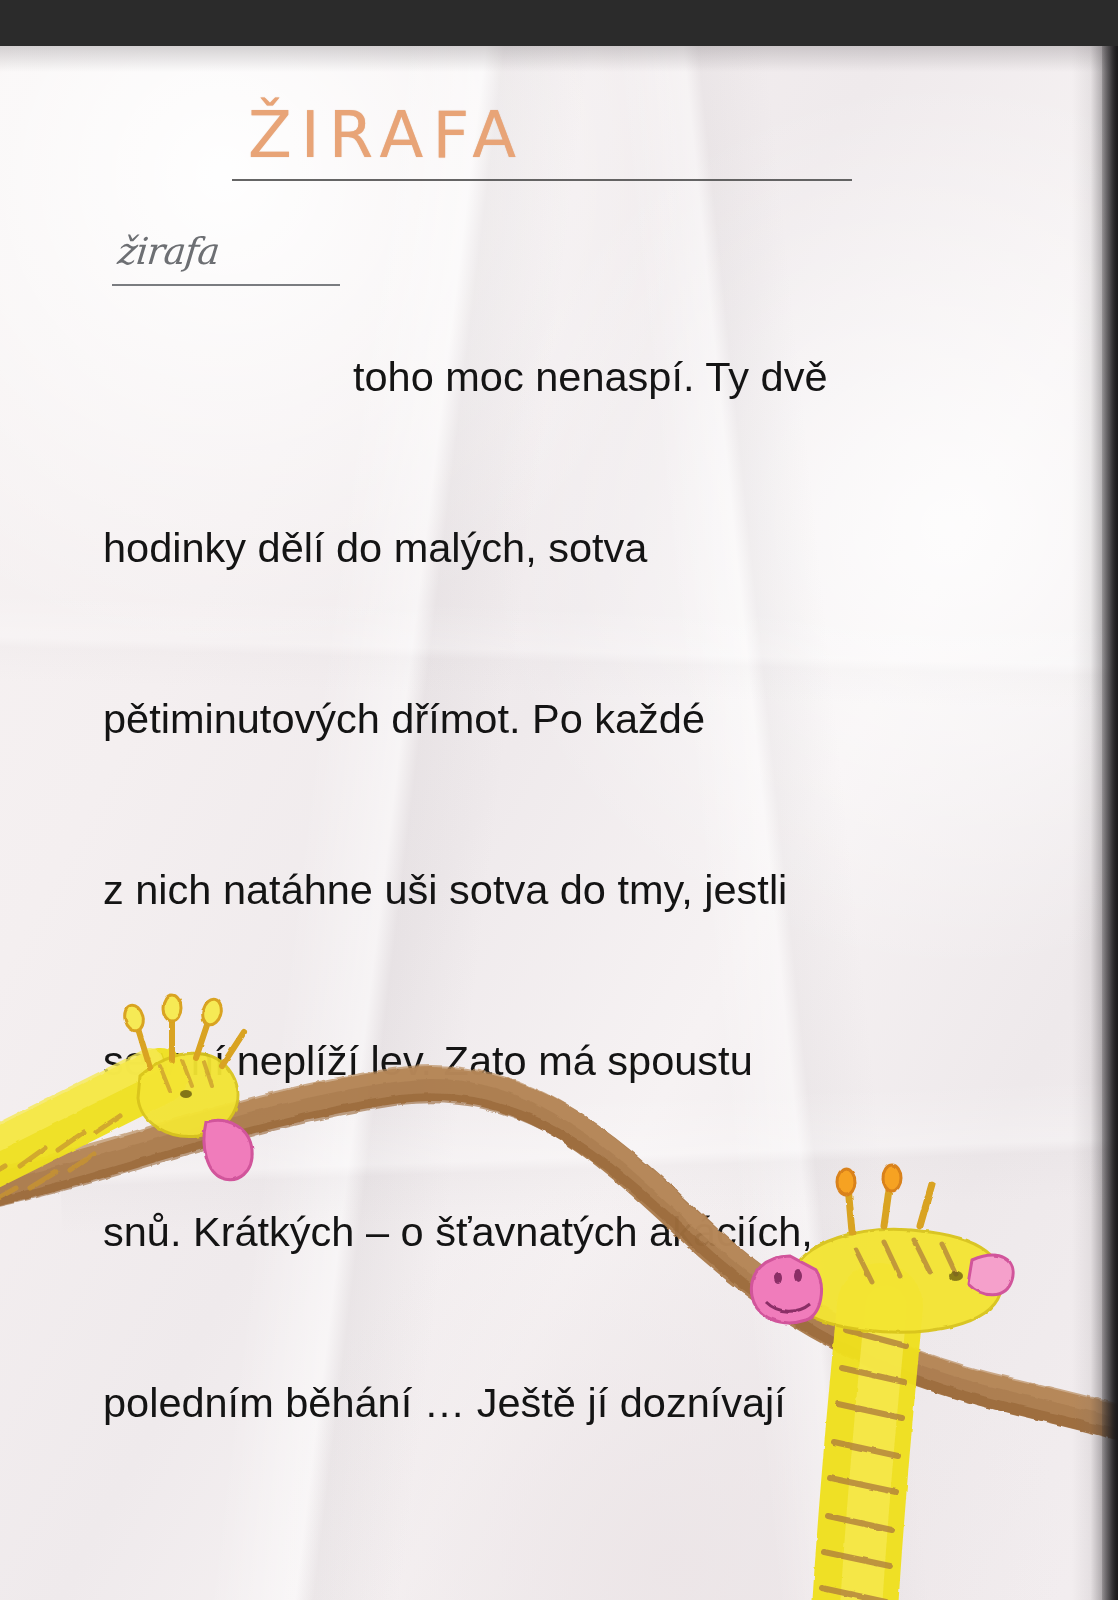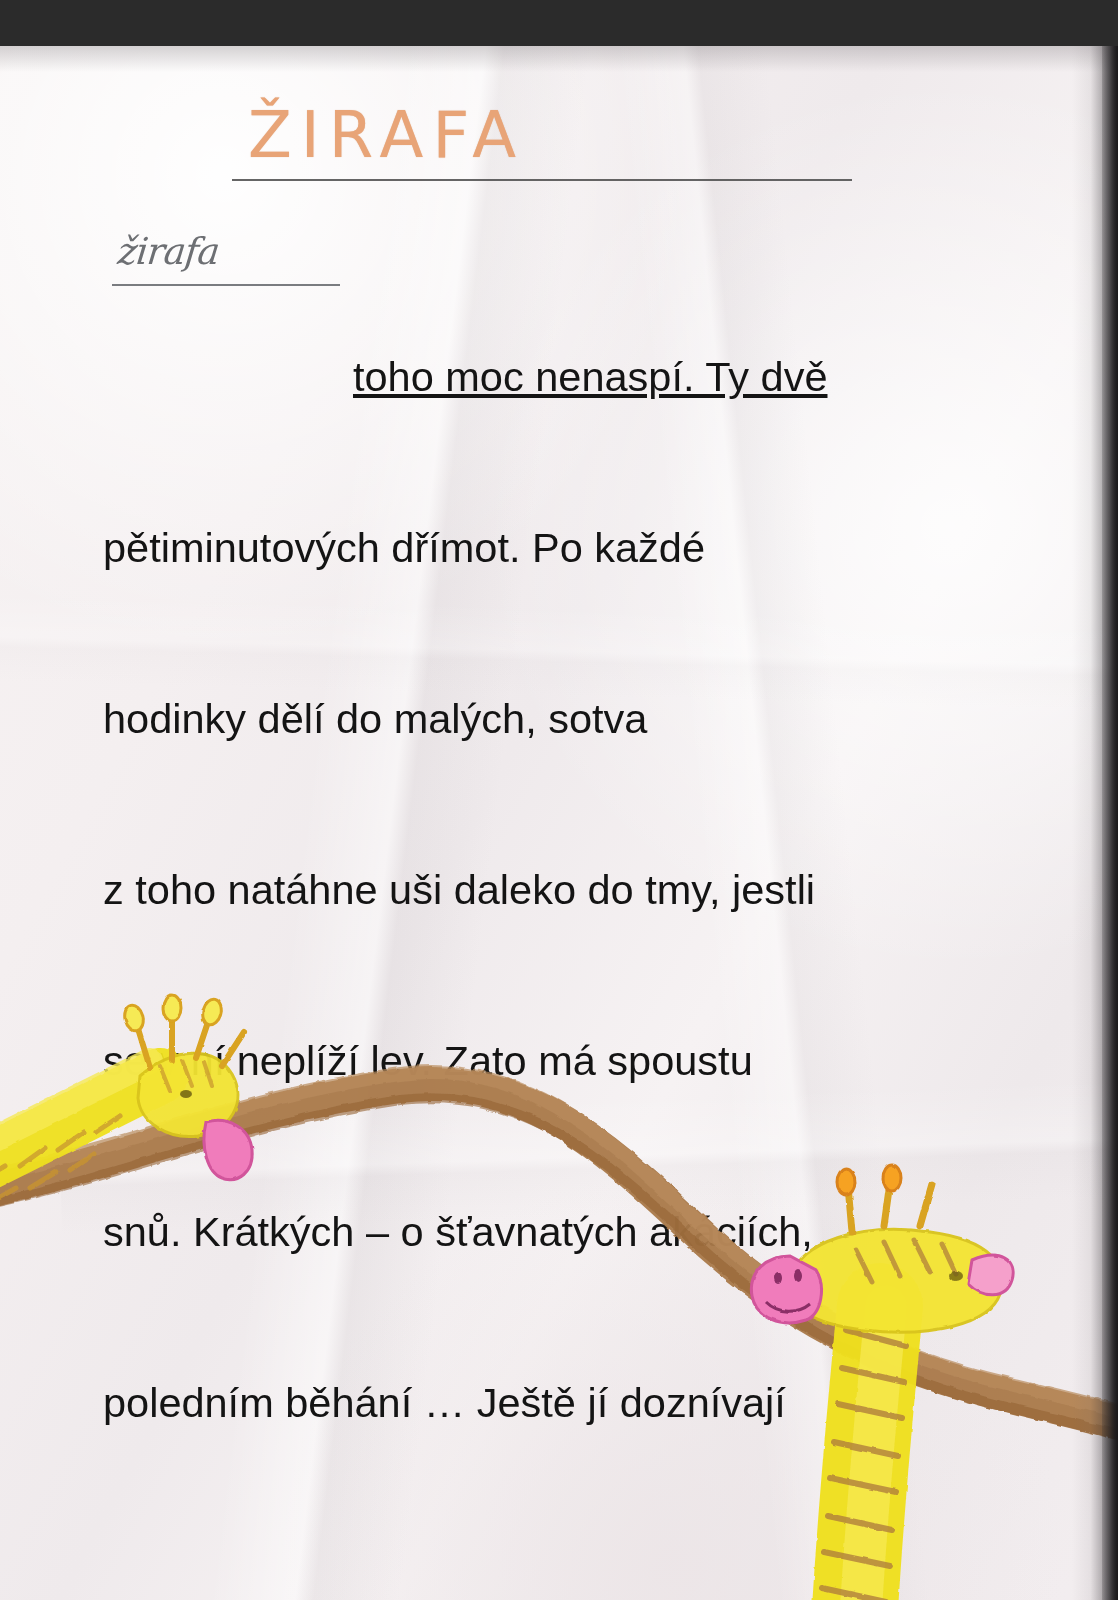--- a/index.html
+++ b/index.html
@@ -108,21 +108,21 @@
     position: absolute;
     left: 103px;
     top: 188px;
     width: 900px;
     font-family: "Liberation Sans", "DejaVu Sans", sans-serif;
     font-size: 41.5px;
     line-height: 57px;
     color: #141414;
     white-space: pre-wrap;
   }
-  .body-text .l1 { padding-left: 250px; text-decoration: underline; }
+  .body-text .l1 { padding-left: 250px; }
 
   
   .drawing {
     position: absolute;
     left: 0;
     top: 880px;
     width: 1118px;
     height: 720px;
   }
   .drawing svg { display: block; }
@@ -143,23 +143,23 @@
   <div class="title">ŽIRAFA</div>
   <div class="title-rule"></div>
 
   <div class="blank-word">
     <span class="hand">žirafa</span>
     <span class="rule"></span>
   </div>
 
   <div class="body-text">
     <div class="l1">toho moc nenaspí. Ty dvě</div>
+    <div>hodinky dělí do malých, sotva</div>
     <div>pětiminutových dřímot. Po každé</div>
-    <div>hodinky dělí do malých, sotva</div>
-    <div>z toho natáhne uši daleko do tmy, jestli</div>
+    <div>z nich natáhne uši sotva do tmy, jestli</div>
     <div>se v ní neplíží lev. Zato má spoustu</div>
     <div>snů. Krátkých – o šťavnatých akáciích,</div>
     <div>poledním běhání … Ještě jí doznívají</div>
     
     
     
   </div>
 
   <div class="drawing">
     <svg width="1118" height="720" viewBox="0 0 1118 720" xmlns="http://www.w3.org/2000/svg">

